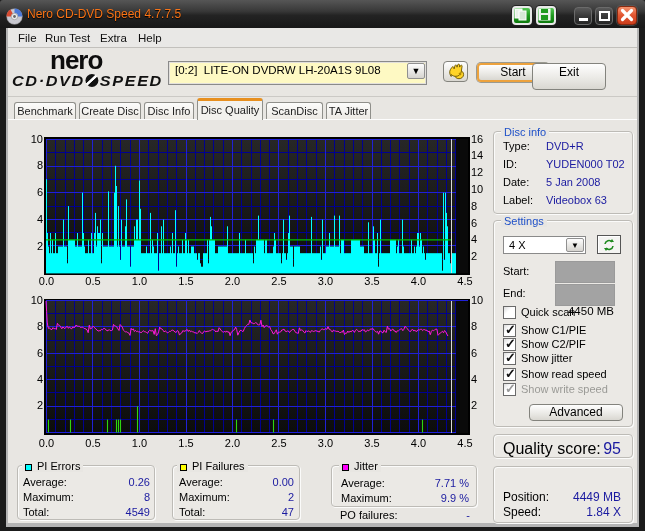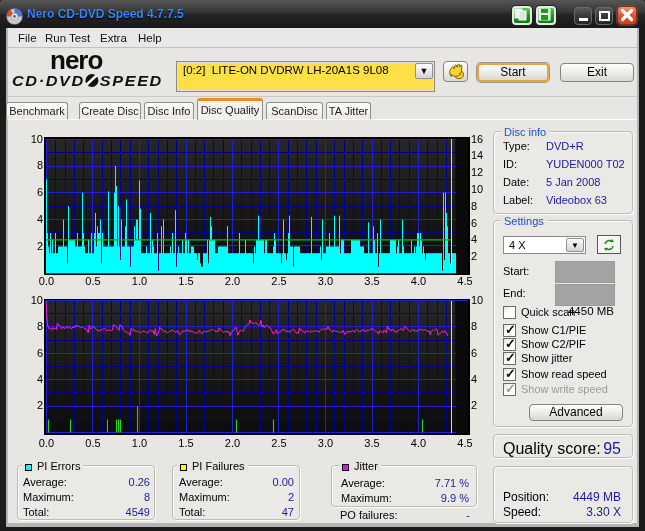--- a/index.html
+++ b/index.html
@@ -1,37 +1,37 @@
 <!DOCTYPE html>
 <html><head><meta charset="utf-8"><style>
 *{margin:0;padding:0;box-sizing:border-box}
 html,body{width:645px;height:531px;overflow:hidden}
 body{font-family:"Liberation Sans",sans-serif;font-size:11px;background:#1b1b1b;position:relative}
 .abs{position:absolute}
 #titlebar{left:0;top:0;width:645px;height:28px;background:linear-gradient(#565656,#383838 40%,#232323 55%,#181818);border-radius:3px 3px 0 0}
 #client{left:6px;top:28px;width:633px;height:499px;background:#b4b4b4}
 #face{left:8px;top:28px;width:629px;height:495px;background:#e8e6e2}
-#title-text{left:27px;top:7px;color:#3b82f6;font-size:12px;font-weight:bold;text-shadow:0 1px 1px #000}
+#title-text{left:27px;top:7px;color:#f97316;font-size:12px;font-weight:normal;text-shadow:0 1px 1px #000}
 .tbtn{top:6px;height:19px;border-radius:4px}
 .gbtn{width:20px;background:linear-gradient(#54c654,#1f9a1f 50%,#0c7a0c);border:2px solid #e8e8e8;box-shadow:0 0 0 1px #222}
 #min,#max{width:18px;top:7px;height:18px;background:linear-gradient(#5a5a5a,#383838 50%,#262626);border:1px solid #6a6a6a;color:#fff}
 #close{width:20px;background:linear-gradient(#f4936e,#e25632 48%,#cc3d1c);border:1px solid #8a2a10;box-shadow:0 0 0 1px #66666688}
 #menubar{left:8px;top:28px;width:629px;height:20px;background:#e9e8e6;border-bottom:1px solid #c2c0bc;color:#111}
 .mi{position:absolute;top:3.5px;font-size:11.5px}
 #logo1{left:50px;top:45px;font-size:26px;font-weight:bold;letter-spacing:-1px;color:#0d0d0d}
 #logo2{left:12px;top:72px;font-size:15px;font-weight:bold;font-style:italic;letter-spacing:1.5px;color:#111;transform:scaleX(1.08);transform-origin:0 0}
 #slashd{display:inline-block;width:12px;height:13px;border-radius:50%;background:linear-gradient(135deg,#111 38%,#fff 42%,#fff 52%,#111 56%);vertical-align:-1px;margin:0 1px}
 #hdrline{left:8px;top:96px;width:629px;height:1px;background:#cbc9c5}
-#combo{left:176px;top:61px;width:259px;height:31px;background:#fde047;border:1px solid #8a8a8a;box-shadow:0 0 0 1px #e2e0dc inset}
+#combo{left:168px;top:61px;width:259px;height:24px;background:#fef9c3;border:1px solid #8a8a8a;box-shadow:0 0 0 1px #e2e0dc inset}
 #combo-t{left:6px;top:2px;font-size:11.5px;white-space:nowrap}
 #combo-b{position:absolute;right:1px;top:1px;width:18px;height:16px;background:linear-gradient(#fdfdfd,#d6d4cf);border:1px solid #909090;border-radius:2px;text-align:center;font-size:9px;line-height:15px}
 .btn{background:linear-gradient(#fefefe,#ebeae6 55%,#d9d7d1);border:1px solid #83837d;border-radius:4px;text-align:center;font-size:12px;color:#000}
 #handbtn{left:443px;top:61px;width:25px;height:21px}
 #startbtn{left:477px;top:63px;width:72px;height:19px;border:2px solid #eda23d;box-shadow:0 0 0 1px #9a9a90;line-height:14px;border-radius:4px}
-#exitbtn{left:560px;top:63px;width:74px;height:19px;line-height:16px}
+#exitbtn{left:532px;top:63px;width:74px;height:27px;line-height:16px}
 .tab{position:absolute;top:102px;height:17px;background:linear-gradient(#fcfcfb,#ece9e4);border:1px solid #8f8f8a;border-bottom:none;border-radius:3px 3px 0 0;text-align:center;font-size:11px;padding-top:2px;color:#222}
 #tab-active{top:98px;height:22px;background:#f2f1ed;border:1px solid #8f8f8a;border-bottom:none;border-top:3px solid #e78f1e;z-index:3;padding-top:3px}
 #tabline{left:8px;top:119px;width:629px;height:1px;background:#fdfdfd;z-index:2}
 .gbox{position:absolute;background:#ebe9e5;border:1px solid #bdbbb6;border-radius:4px;box-shadow:1px 1px 0 #fbfbfa, inset 1px 1px 0 #fbfbfa}
 .leg{position:absolute;top:-6px;background:#e8e6e2;padding:0 3px;line-height:12px;white-space:nowrap}
 .leg b{font-weight:normal;color:#1e50c8}
 .sw{display:inline-block;width:7px;height:7px;border:1px solid #000;margin-right:5px;vertical-align:-1px}
 .row{position:absolute;left:9px;right:8px;height:14px;white-space:nowrap}
 .row .v{position:absolute;right:0;color:#1a1aa0}
 .row .v2{position:absolute;right:3px;color:#1a1aa0}
@@ -92,21 +92,21 @@
 <svg width="18" height="17" viewBox="0 0 18 17" style="margin-top:1px">
       <g stroke="#6b5500" stroke-width="0.9" fill="#ffd428">
         <ellipse cx="12" cy="11.5" rx="4.6" ry="4.2"></ellipse>
         <path d="M4.2 13.5C2.6 11.5 2.2 8.5 3.4 6.6L5 4.2c.5-.8 1.6-.6 1.8.3l.3 1.4.9-3.3c.2-.9 1.5-.9 1.7 0l.3 1.6.8-2.5c.3-.9 1.6-.7 1.7.2l.1 2.2.9-1.5c.5-.8 1.7-.4 1.6.5l-.8 5.4c-.4 3-2.6 4.8-5.4 4.8-2 0-3.6-.6-4.7-1.8z"></path>
       </g>
       <path d="M12.5 9.5l2 2-1 1-2-2z" fill="#b08800"></path>
     </svg>
 </div>
 <div class="abs btn" id="startbtn">Start</div>
 <div class="abs btn" id="exitbtn">Exit</div>
-<div class="abs tab" style="left:6px;width:62px">Benchmark</div>
+<div class="abs tab" style="left:14px;width:62px">Benchmark</div>
 <div class="abs tab" style="left:79px;width:62px">Create Disc</div>
 <div class="abs tab" style="left:144px;width:50px">Disc Info</div>
 <div class="abs tab" id="tab-active" style="left:197px;width:66px">Disc Quality</div>
 <div class="abs tab" style="left:266px;width:57px">ScanDisc</div>
 <div class="abs tab" style="left:326px;width:45px">TA Jitter</div>
 <div class="abs" id="tabline"></div>
 <svg width="490" height="335" viewBox="0 125 490 335" style="position:absolute;left:0;top:125px" shape-rendering="crispEdges">
 <defs>
 <linearGradient id="bg1" x1="0" y1="0" x2="0" y2="1">
 <stop offset="0" stop-color="#272727"></stop>
@@ -236,21 +236,21 @@
       <span class="chk" style="color:#999">✓</span>
     </div>
     <div class="cbl" style="top:162px;color:#9a9a96">Show write speed</div>
  <div class="abs btn" style="left:35px;top:183px;width:94px;height:17px;line-height:15px">Advanced</div>
 </div>
 <div class="gbox" style="left:493px;top:434px;width:140px;height:24px">
  <div class="row" style="top:5px;font-size:16px">Quality score:<span class="v2">95</span></div>
 </div>
 <div class="gbox" style="left:493px;top:466px;width:140px;height:57px">
  <div class="row" style="top:23px;font-size:12px">Position:<span class="v2">4449 MB</span></div>
- <div class="row" style="top:38px;font-size:12px">Speed:<span class="v2">3.30 X</span></div>
+ <div class="row" style="top:38px;font-size:12px">Speed:<span class="v2">1.84 X</span></div>
 </div>
 <div class="gbox" style="left:17px;top:465px;width:138px;height:55px">
  <div class="leg" style="left:4px"><span class="sw" style="background:#00ffff"></span>PI Errors</div>
  <div class="row" style="top:10px;left:5px;right:4px">Average:<span class="v">0.26</span></div>
  <div class="row" style="top:25px;left:5px;right:4px">Maximum:<span class="v">8</span></div>
  <div class="row" style="top:40px;left:5px;right:4px">Total:<span class="v">4549</span></div>
 </div>
 <div class="gbox" style="left:172px;top:465px;width:128px;height:55px">
  <div class="leg" style="left:4px"><span class="sw" style="background:#ffff00"></span>PI Failures</div>
  <div class="row" style="top:10px;left:6px;right:5px">Average:<span class="v">0.00</span></div>

